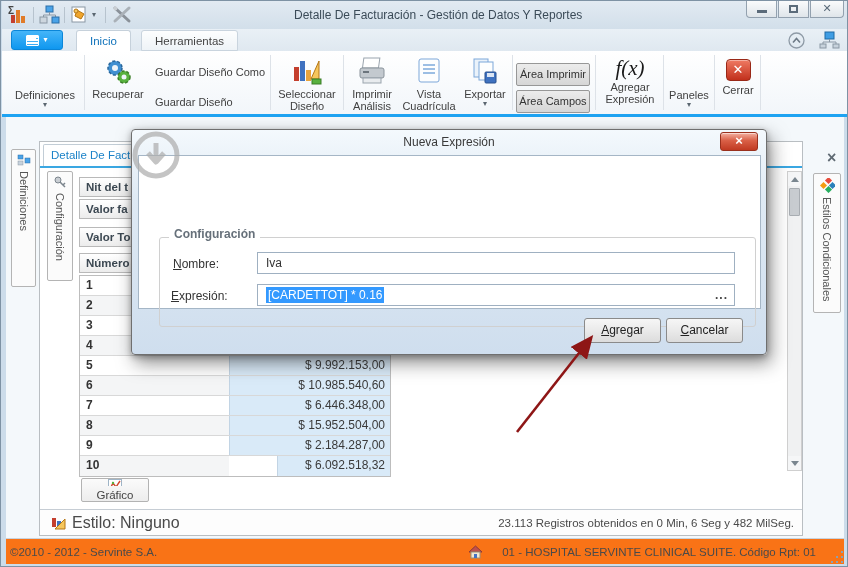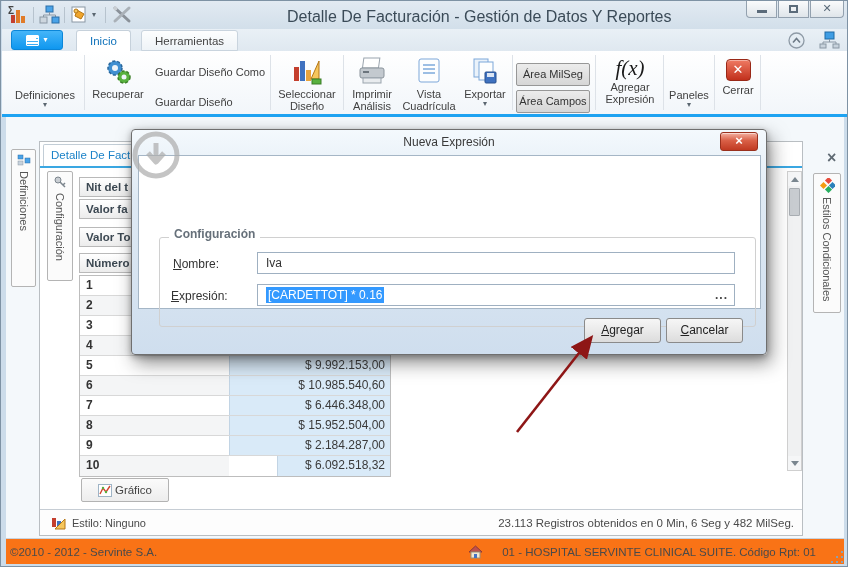--- a/index.html
+++ b/index.html
@@ -2,21 +2,21 @@
 <html><head>
 <meta charset="utf-8">
 <style>
   *{margin:0;padding:0;box-sizing:border-box;}
   html,body{width:848px;height:567px;font-family:"Liberation Sans","DejaVu Sans",sans-serif;}
   #screen{position:relative;width:848px;height:567px;background:#ccdcea;border:1px solid #7e92a4;overflow:hidden;font-size:12px;color:#333;}
   .abs{position:absolute;}
   
   .titlebar{left:1px;top:0;width:846px;height:28px;background:linear-gradient(#e2eaf2,#d2dfea);}
   .qa-divider{width:1px;height:16px;background:#b7c3ce;top:6px;}
-  .win-title{top:7px;left:285px;font-size:16px;color:#3b4b58;}
+  .win-title{top:7px;left:292px;font-size:12px;color:#3b4b58;}
   .winbtn{top:0;height:17px;background:linear-gradient(#fafbfc,#dfe5ea);border:1px solid #93a1af;border-top:none;text-align:center;color:#5b6b7a;}
   .glyph-min{width:10px;height:3px;background:#5b6b7a;margin:9px auto 0;}
   .glyph-restore{width:9px;height:8px;border:2px solid #5b6b7a;margin:4px auto 0;}
   .glyph-x{font-size:11px;font-weight:bold;line-height:15px;}
   
   .tabrow{left:1px;top:28px;width:846px;height:22px;background:linear-gradient(#e9f0f6,#dfe8f0);}
   .appbtn{left:9px;top:1px;width:52px;height:20px;border-radius:3px;background:linear-gradient(#45b5f8,#0f97ef);border:1px solid #0b86d8;display:flex;align-items:center;justify-content:center;gap:4px;}
   .appbtn .bars{width:13px;height:11px;border:1px solid #fff;border-radius:1px;background:linear-gradient(#fff 2px,transparent 2px) 0 2px/9px 3px no-repeat,linear-gradient(#fff 2px,transparent 2px) 0 6px/13px 3px;background-color:rgba(255,255,255,.15);}
   .appbtn .caret{color:#fff;font-size:8px;line-height:8px;}
   .rtab{top:1px;height:21px;line-height:20px;padding:0 13px;font-size:11.5px;border-radius:3px 3px 0 0;}
@@ -44,21 +44,21 @@
   .grid-row{display:flex;height:20px;border-bottom:1px solid #d8d8d8;}
   .grid-row:last-child{border-bottom:none;gap:48px;}
   .cell-num{width:149px;font-weight:bold;font-size:12px;color:#333;line-height:19px;padding-left:6px;background:#fff;}
   .grid-row.alt .cell-num{background:#f4f5f6;}
   .cell-val{flex:1;background:#d9eaf8;border-left:1px solid #c2d4e4;text-align:right;font-size:12px;color:#3a3a3a;line-height:19px;padding-right:5px;}
   .scrollbar{left:786px;top:170px;width:15px;height:300px;background:#f0f1f2;border:1px solid #cfcfcf;}
   .sb-btn{position:absolute;left:0;width:13px;height:14px;background:#f5f6f7;display:flex;align-items:center;justify-content:center;}
   .tri-up{width:0;height:0;border-left:4px solid transparent;border-right:4px solid transparent;border-bottom:5px solid #7a868f;}
   .tri-down{width:0;height:0;border-left:4px solid transparent;border-right:4px solid transparent;border-top:5px solid #7a868f;}
   .sb-thumb{position:absolute;left:1px;top:16px;width:11px;height:28px;background:#c8ccd0;border:1px solid #a8adb2;border-radius:1px;}
-  .grafico{left:80px;top:477px;width:88px;height:24px;border:1px solid #b3b3b3;border-radius:2px;background:linear-gradient(#fbfbfb,#ededed);display:flex;align-items:center;justify-content:center;gap:3px;font-size:11.5px;color:#444;}
+  .grafico{left:80px;top:477px;width:68px;height:24px;border:1px solid #b3b3b3;border-radius:2px;background:linear-gradient(#fbfbfb,#ededed);display:flex;align-items:center;justify-content:center;gap:3px;font-size:11.5px;color:#444;flex-direction:column;}
   .statusstrip{left:39px;top:508px;width:762px;height:26px;background:#fdfdfd;border-top:1px solid #c6cdd4;display:flex;align-items:center;}
   .bottombar{left:5px;top:537px;width:838px;height:26px;background:#f97316;border-top:1px solid #c9d3dd;display:flex;align-items:center;font-size:11.5px;color:#4a4a4a;}
   .grip{position:absolute;right:4px;bottom:3px;width:15px;height:15px;}
   .grip i{position:absolute;width:2px;height:2px;background:#8ea0b0;}
   
   .dialog{left:130px;top:128px;width:636px;height:226px;border:1px solid #6f6f6f;border-radius:4px;background:linear-gradient(180deg,#f4f9fd,#dfeaf4 30%,#cfdeee);box-shadow:4px 8px 18px rgba(30,30,30,.5),0 2px 6px rgba(0,0,0,.3);z-index:40;}
   .dlg-title{top:5px;width:100%;text-align:center;font-size:12px;color:#3a3a3a;}
   .dlg-close{left:588px;top:2px;width:38px;height:19px;background:linear-gradient(#f4b0a1,#d95f46 45%,#c03a22);border:1px solid #99301d;border-radius:3px;color:#fff;font-weight:bold;font-size:13px;text-align:center;line-height:16px;box-shadow:inset 0 1px 0 rgba(255,255,255,.5);}
   .dlg-content{left:6px;top:25px;width:623px;height:154px;background:#fff;border:1px solid #a5b6c6;}
   .groupbox{left:20px;top:81px;width:597px;height:90px;border:1px solid #d0d0d0;border-radius:3px;}
@@ -190,21 +190,21 @@
         <rect x="3" y="2" width="14" height="18" fill="#eaf2fa" stroke="#7da7d9"></rect>
         <rect x="8" y="5" width="14" height="18" fill="#fdfefe" stroke="#7da7d9"></rect>
         <rect x="14" y="15" width="11" height="11" rx="1" fill="#3f72c0" stroke="#28508f"></rect>
         <rect x="16" y="16" width="7" height="4" fill="#dce6f4"></rect>
       </svg>
       <div class="rib-label">Exportar</div>
       <div class="rib-caret">▾</div>
     </div>
     <div class="abs rib-sep" style="left:510px"></div>
 
-    <div class="abs areabtn" style="left:514px;top:12px">Área MilSeg</div>
+    <div class="abs areabtn" style="left:514px;top:12px">Área Imprimir</div>
     <div class="abs areabtn" style="left:514px;top:39px">Área Campos</div>
     <div class="abs rib-sep" style="left:593px"></div>
 
     <div class="abs" style="left:597px;top:5px;width:62px;text-align:center">
       <div class="fx">f(x)</div>
       <div class="rib-label">Agregar Expresión</div>
     </div>
     <div class="abs rib-sep" style="left:661px"></div>
 
     <div class="abs" style="left:664px;top:38px;width:46px">
@@ -323,21 +323,21 @@
     </svg>
     <span>Gráfico</span>
   </div>
 
   <div class="abs statusstrip">
     <svg style="margin-left:11px" width="15" height="14">
       <rect x="1" y="2" width="4" height="9" fill="#c43f2e"></rect>
         <rect x="6" y="5" width="4" height="6" fill="#3f72c0"></rect>
       <path d="M14 3 L14 13 L4 13 Z" fill="#f6c65c" stroke="#b57716"></path>
     </svg>
-    <span style="margin-left:6px;font-size:11px;color:#4a4a4a">Estilo: Ninguno</span>
+    <span style="margin-left:6px;font-size:16px;color:#4a4a4a">Estilo: Ninguno</span>
     <span style="margin-left:auto;margin-right:8px;font-size:11.5px;color:#4a4a4a">23.113 Registros obtenidos en 0 Min, 6 Seg y 482 MilSeg.</span>
   </div>
 
   <div class="abs vtab" style="left:812px;top:172px;width:28px;height:140px">
     <svg width="15" height="15">
       <rect x="6" y="0" width="5" height="5" fill="#e74c3c" transform="rotate(45 8.5 2.5)"></rect>
       <rect x="1" y="5" width="5" height="5" fill="#f39c12" transform="rotate(45 3.5 7.5)"></rect>
       <rect x="10" y="5" width="5" height="5" fill="#2980b9" transform="rotate(45 12.5 7.5)"></rect>
       <rect x="6" y="9" width="5" height="5" fill="#27ae60" transform="rotate(45 8.5 11.5)"></rect>
     </svg>

